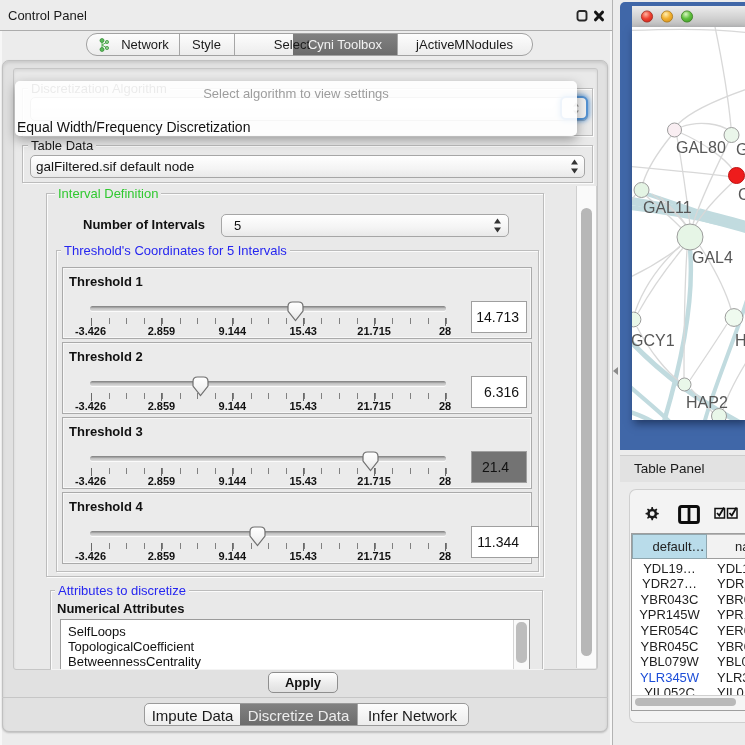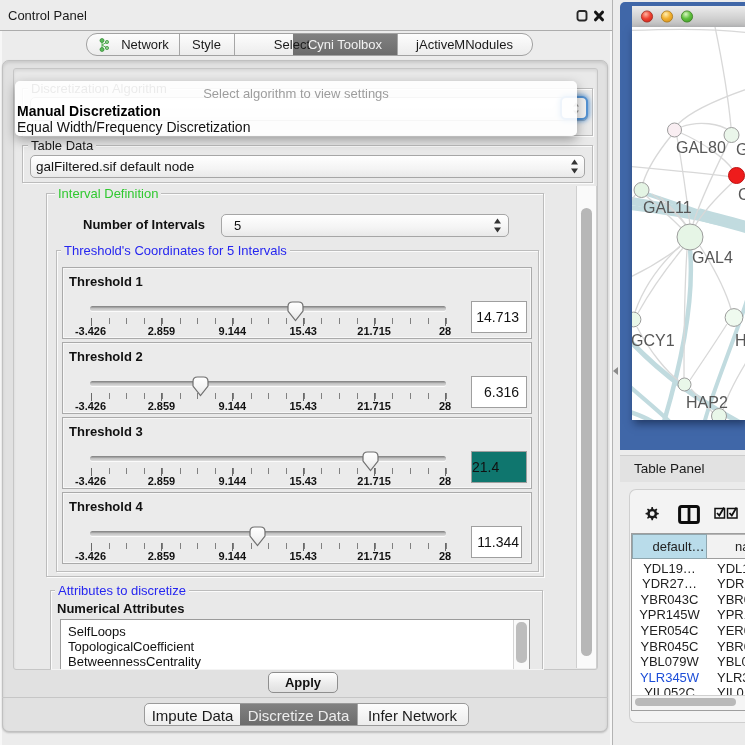--- a/index.html
+++ b/index.html
@@ -158,21 +158,21 @@
         <svg class="abs" style="left:299.0px;top:33px;" width="17" height="21" viewBox="0 0 17 21">
           <defs>
             <linearGradient id="tg3" x1="0" y1="0" x2="0" y2="1">
               <stop offset="0" stop-color="#ffffff"></stop>
               <stop offset="0.55" stop-color="#f4f4f4"></stop>
               <stop offset="1" stop-color="#e4e4e4"></stop>
             </linearGradient>
           </defs>
           <path d="M1 5.5 Q1 1 5.5 1 L11.5 1 Q16 1 16 5.5 L16 10 L8.5 19.6 L1 10 Z" fill="url(#tg3)" stroke="#6f6f6f" stroke-width="1.2"></path>
         </svg>
-        <div class="abs" style="left:408px;top:33px;width:47px;height:30px;background:#0f766e;border:1px solid #9f9f9f;font-size:14px;color:#111;line-height:30px;text-align:left;padding-right:7px;">21.4</div>
+        <div class="abs" style="left:408px;top:33px;width:47px;height:30px;background:#737373;border:1px solid #9f9f9f;font-size:14px;color:#111;line-height:30px;text-align:center;padding-right:7px;">21.4</div>
       </div>
   <div class="abs" style="left:62px;top:491.5px;width:468px;height:70px;background:#ebebeb;border:1px solid #aaaaaa;box-shadow:inset 1px 1px 0 #f7f7f7, inset -1px -1px 0 #f7f7f7;">
         <div class="abs bold" style="left:6px;top:6px;font-size:13px;color:#111;">Threshold 4</div>
         <div class="abs" style="left:27px;top:38px;width:356px;height:5px;border-radius:2.5px;background:linear-gradient(180deg,#8a8a8a 0,#8a8a8a 1px,#bcbcbc 2px,#d2d2d2 4px,#e0e0e0 5px);box-shadow:0 1px 0 rgba(255,255,255,0.8);"></div>
         <div class="abs" style="left:27.5px;top:50px;width:356px;height:6px;background:repeating-linear-gradient(90deg,#808080 0px,#808080 1px,transparent 1px,transparent 17.725px);"></div>
         <div class="abs" style="left:27.5px;top:50px;width:1px;height:8px;background:#6a6a6a;"></div>
         <div class="abs" style="left:98.4px;top:50px;width:1px;height:8px;background:#6a6a6a;"></div>
         <div class="abs" style="left:169.3px;top:50px;width:1px;height:8px;background:#6a6a6a;"></div>
         <div class="abs" style="left:240.20000000000002px;top:50px;width:1px;height:8px;background:#6a6a6a;"></div>
         <div class="abs" style="left:311.1px;top:50px;width:1px;height:8px;background:#6a6a6a;"></div>
@@ -186,21 +186,21 @@
         <svg class="abs" style="left:185.6px;top:33px;" width="17" height="21" viewBox="0 0 17 21">
           <defs>
             <linearGradient id="tg4" x1="0" y1="0" x2="0" y2="1">
               <stop offset="0" stop-color="#ffffff"></stop>
               <stop offset="0.55" stop-color="#f4f4f4"></stop>
               <stop offset="1" stop-color="#e4e4e4"></stop>
             </linearGradient>
           </defs>
           <path d="M1 5.5 Q1 1 5.5 1 L11.5 1 Q16 1 16 5.5 L16 10 L8.5 19.6 L1 10 Z" fill="url(#tg4)" stroke="#6f6f6f" stroke-width="1.2"></path>
         </svg>
-        <div class="abs" style="left:408px;top:33px;width:47px;height:30px;background:#fff;border:1px solid #9f9f9f;font-size:14px;color:#111;line-height:30px;text-align:right;padding-right:2px;">11.344</div>
+        <div class="abs" style="left:408px;top:33px;width:47px;height:30px;background:#fff;border:1px solid #9f9f9f;font-size:14px;color:#111;line-height:30px;text-align:right;padding-right:19px;">11.344</div>
       </div>
 
   <div class="abs etched" style="left:50px;top:590px;width:491px;height:78px;border-bottom:none;"></div>
   <div class="abs" style="left:55px;top:583px;background:#e9e9e9;padding:0 3px;font-size:13px;color:#2626f0;">Attributes to discretize</div>
   <div class="abs bold" style="left:57px;top:601px;font-size:13px;color:#111;">Numerical Attributes</div>
   <div class="abs" style="left:60px;top:619px;width:468px;height:49px;background:#fff;border:1px solid #9b9b9b;border-bottom:none;overflow:hidden;">
     <div style="font-size:13px;color:#111;padding-left:7px;line-height:15px;padding-top:4px;">SelfLoops<br>TopologicalCoefficient<br>BetweennessCentrality</div>
     <div class="abs" style="right:0;top:0;width:15px;height:49px;background:#fafafa;border-left:1px solid #d5d5d5;"></div>
     <div class="abs" style="right:2px;top:2px;width:11px;height:41px;background:#bdbdbd;border-radius:5px;"></div>
   </div>
@@ -359,15 +359,14 @@
       <div class="abs" style="left:0px;top:135.7px;width:75px;text-align:center;font-size:13px;color:#1d4ed8;">YLR345W</div>
       <div class="abs" style="left:85px;top:135.7px;font-size:13px;color:#222;">YLR3</div>
       <div class="abs" style="left:0px;top:151.3px;width:75px;text-align:center;font-size:13px;color:#222;">YIL052C</div>
       <div class="abs" style="left:85px;top:151.3px;font-size:13px;color:#222;">YIL0</div>
   <div class="abs" style="left:0px;top:161px;width:114px;height:15px;background:#f5f5f5;border-top:1px solid #d0d0d0;"></div>
   <div class="abs" style="left:3px;top:163.5px;width:101px;height:8px;background:#b9b9b9;border-radius:4px;"></div>
 </div>
 
 <div class="abs" style="left:15px;top:80.5px;width:562px;height:55px;background:rgba(255,255,255,0.90);border-radius:5px;box-shadow:0 4px 12px rgba(0,0,0,0.35);"></div>
 <div class="abs" style="left:15px;top:86px;width:562px;text-align:center;font-size:13px;color:#9d9d9d;">Select algorithm to view settings</div>
-<div class="abs bold" style="left:17px;top:103px;font-size:14px;color:#000;">Manual Discretization</div>
 <div class="abs" style="left:17px;top:119px;font-size:14px;color:#111;">Equal Width/Frequency Discretization</div>
 </div>
 
 </body></html>

